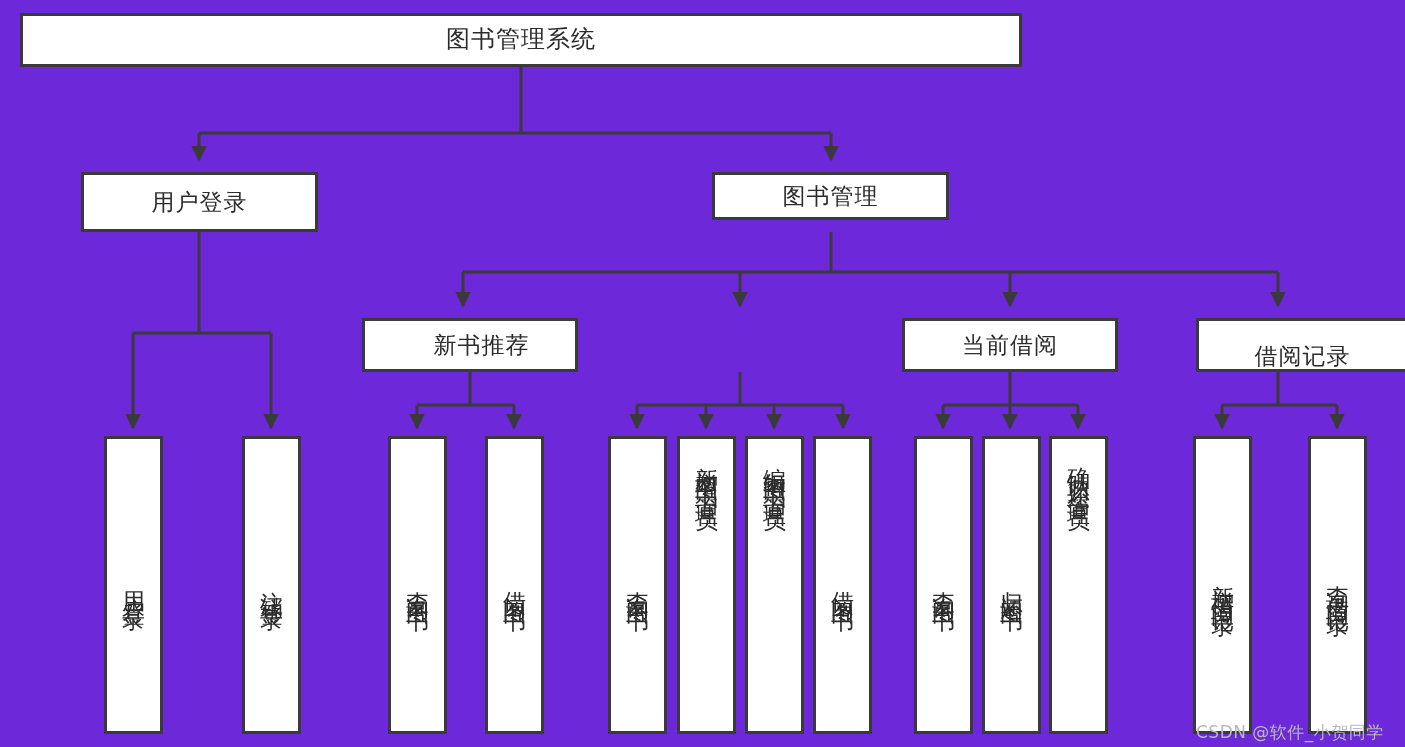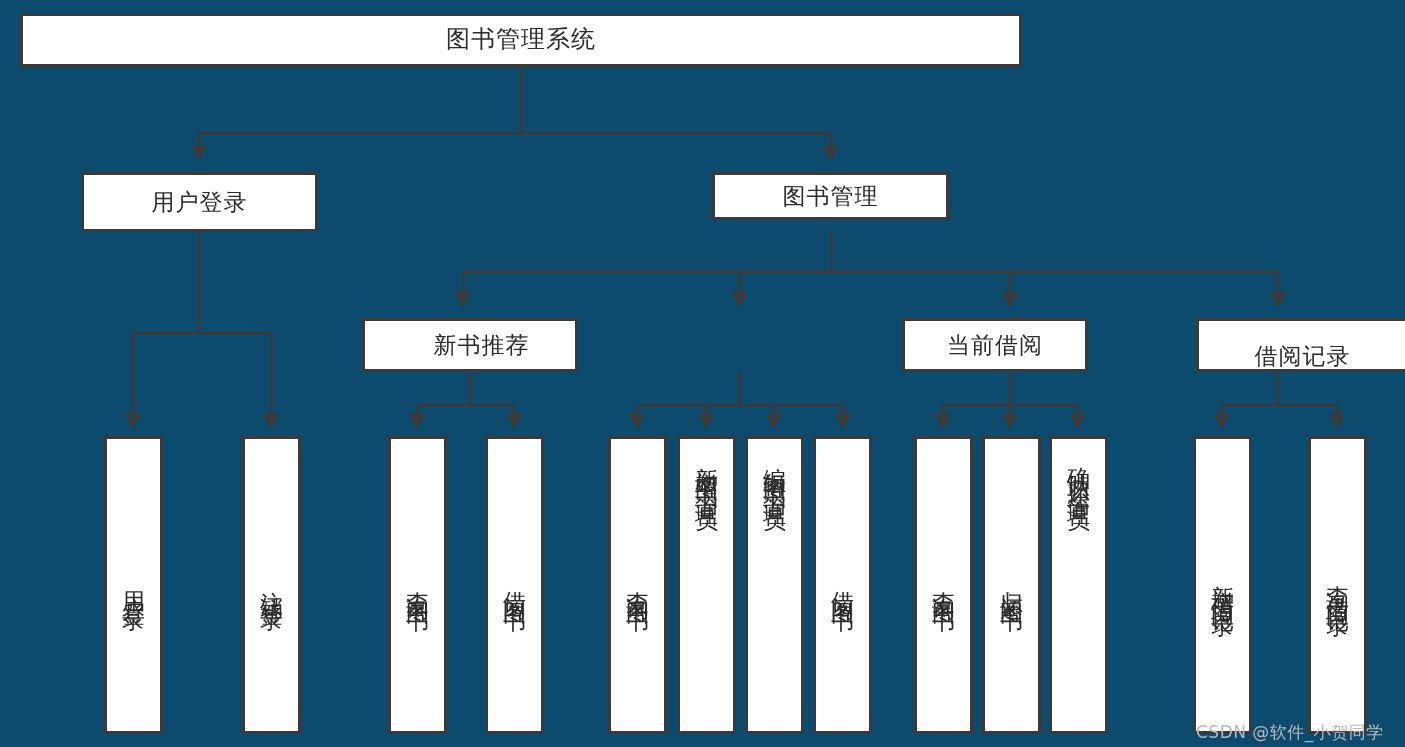--- a/index.html
+++ b/index.html
@@ -8,21 +8,21 @@
     padding: 0;
     background: #ffffff;
   }
   body {
     font-family: "DejaVu Sans", "Liberation Sans", sans-serif;
   }
   #canvas {
     position: relative;
     width: 1405px;
     height: 747px;
-    background: #0c4a6e;
+    background: #6d28d9;
     overflow: hidden;
   }
   #edges {
     position: absolute;
     left: 0;
     top: 0;
     width: 1405px;
     height: 747px;
   }
   .node {
@@ -140,21 +140,21 @@
 
   <div class="node horizontal" style="left:712px; top:172px; width:237px; height:48px;">
     <span class="label">图书管理</span>
   </div>
 
   <div class="node horizontal" style="left:362px; top:318px; width:216px; height:54px;padding-left:23px;">
     <span class="label">新书推荐</span>
   </div>
 
 
-  <div class="node horizontal" style="left:902px; top:318px; width:186px; height:54px;">
+  <div class="node horizontal" style="left:902px; top:318px; width:216px; height:54px;">
     <span class="label">当前借阅</span>
   </div>
 
   <div class="node horizontal" style="left:1196px; top:318px; width:213px; height:54px;align-items:flex-end;">
     <span class="label">借阅记录</span>
   </div>
 
   <div class="node vertical centered" style="left:104px; top:436px; width:59px; height:298px;">
     <span class="label">用户登录</span>
   </div>

